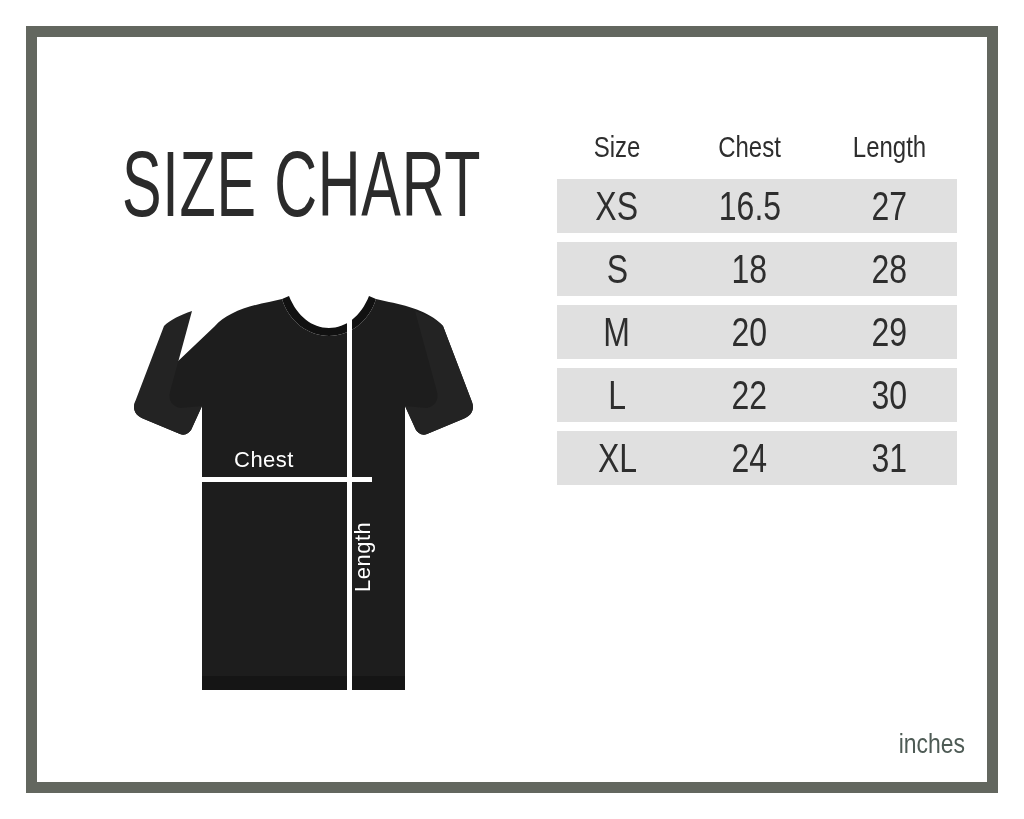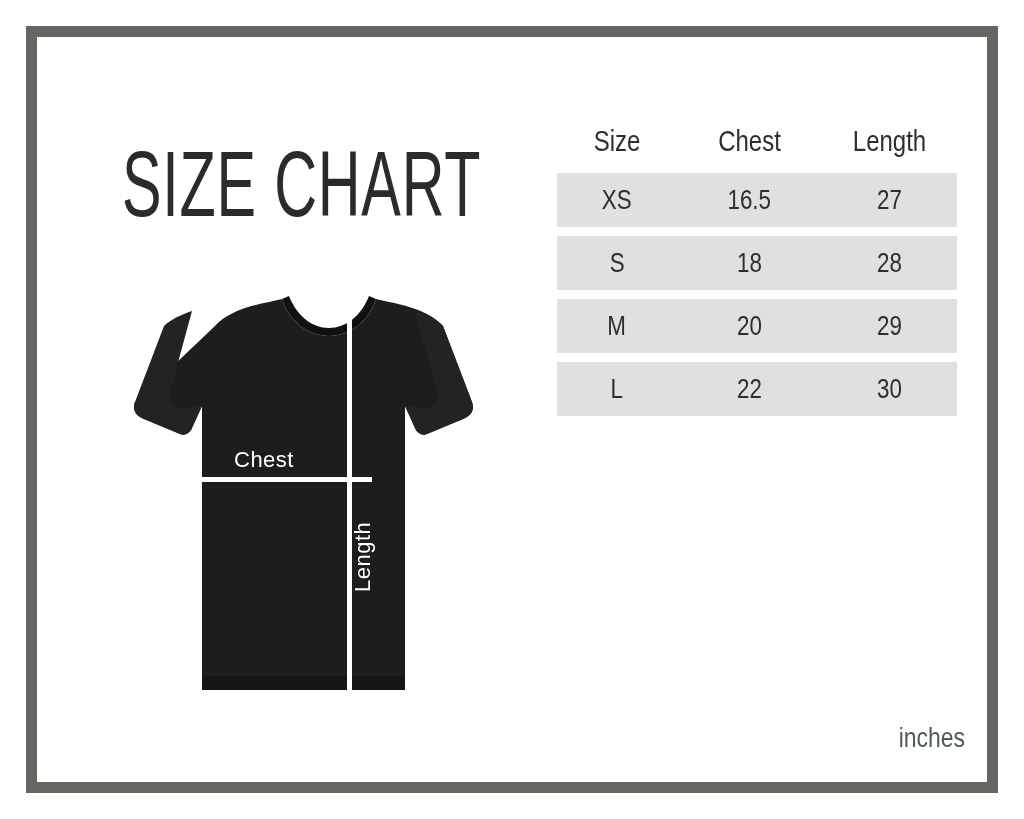--- a/index.html
+++ b/index.html
@@ -90,21 +90,21 @@
     left: 253px;
     top: 310px;
     transform: rotate(-90deg);
     transform-origin: left top;
   }
 
   
   .table-panel {
     position: absolute;
     left: 520px;
-    top: 78px;
+    top: 84px;
     width: 410px;
   }
   .size-table {
     border-collapse: separate;
     border-spacing: 0 9px;
     width: 400px;
     table-layout: fixed;
   }
   .size-table th {
     font-family: "Liberation Sans", sans-serif;
@@ -112,21 +112,21 @@
     font-size: 30px;
     color: #2e2e2e;
     padding: 0 0 6px 0;
     text-align: center;
     transform: scaleX(0.8);
     letter-spacing: 0px;
   }
   .size-table td {
     font-family: "Liberation Sans", sans-serif;
     font-weight: 400;
-    font-size: 28px;
+    font-size: 40px;
     color: #2e2e2e;
     background: #e0e0e0;
     height: 52px;
     text-align: center;
     vertical-align: middle;
   }
   .size-table td span {
     display: inline-block;
     transform: scaleX(0.8);
   }
@@ -227,20 +227,25 @@
             <tr>
               <td><span>M</span></td>
               <td><span>20</span></td>
               <td><span>29</span></td>
             </tr>
             <tr>
               <td><span>L</span></td>
               <td><span>22</span></td>
               <td><span>30</span></td>
             </tr>
+            <tr>
+              <td><span>XL</span></td>
+              <td><span>24</span></td>
+              <td><span>31</span></td>
+            </tr>
           </tbody>
         </table>
 
         <div class="units">inches</div>
       </div>
 
     </div>
   </div>
 </div>
 

